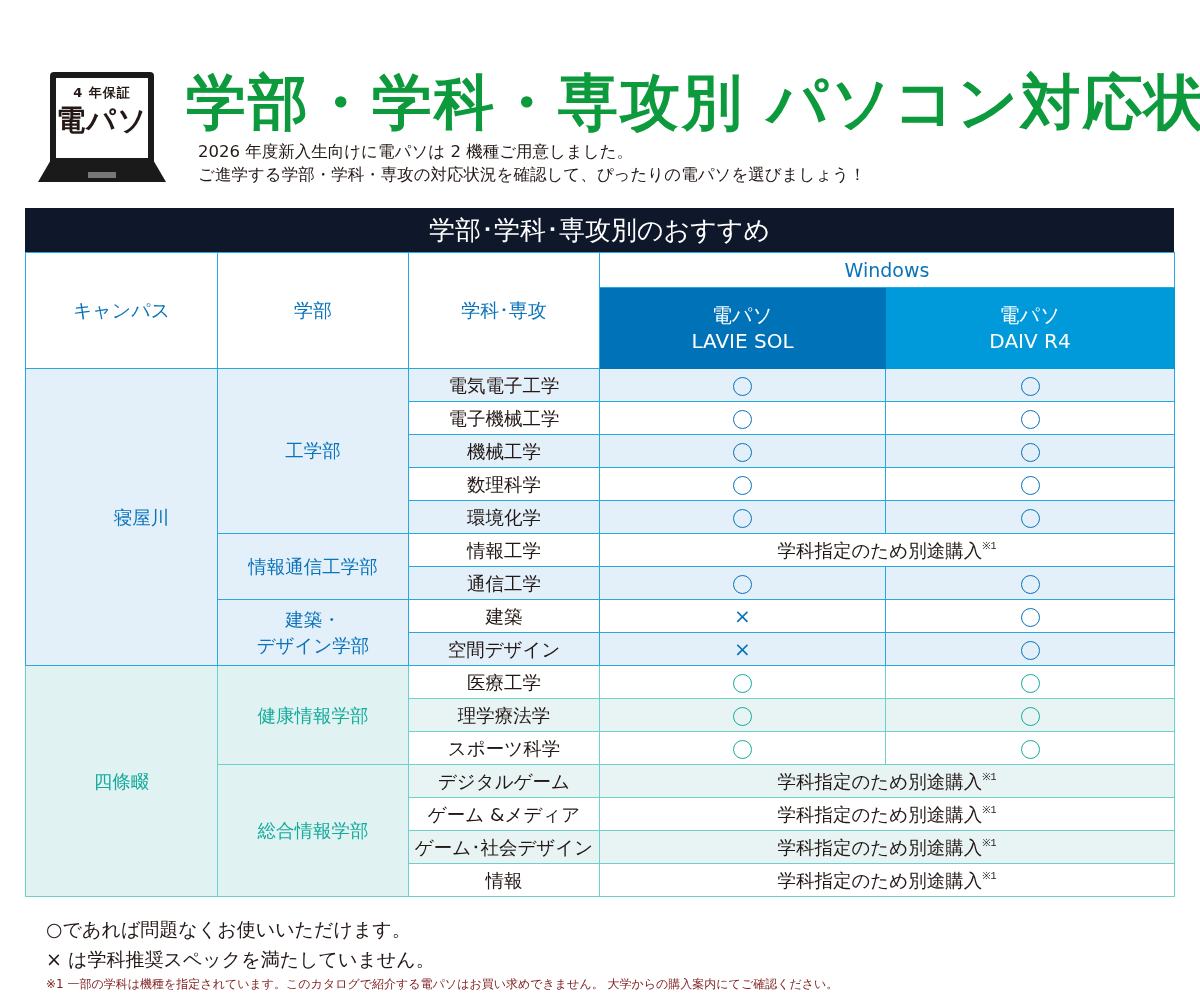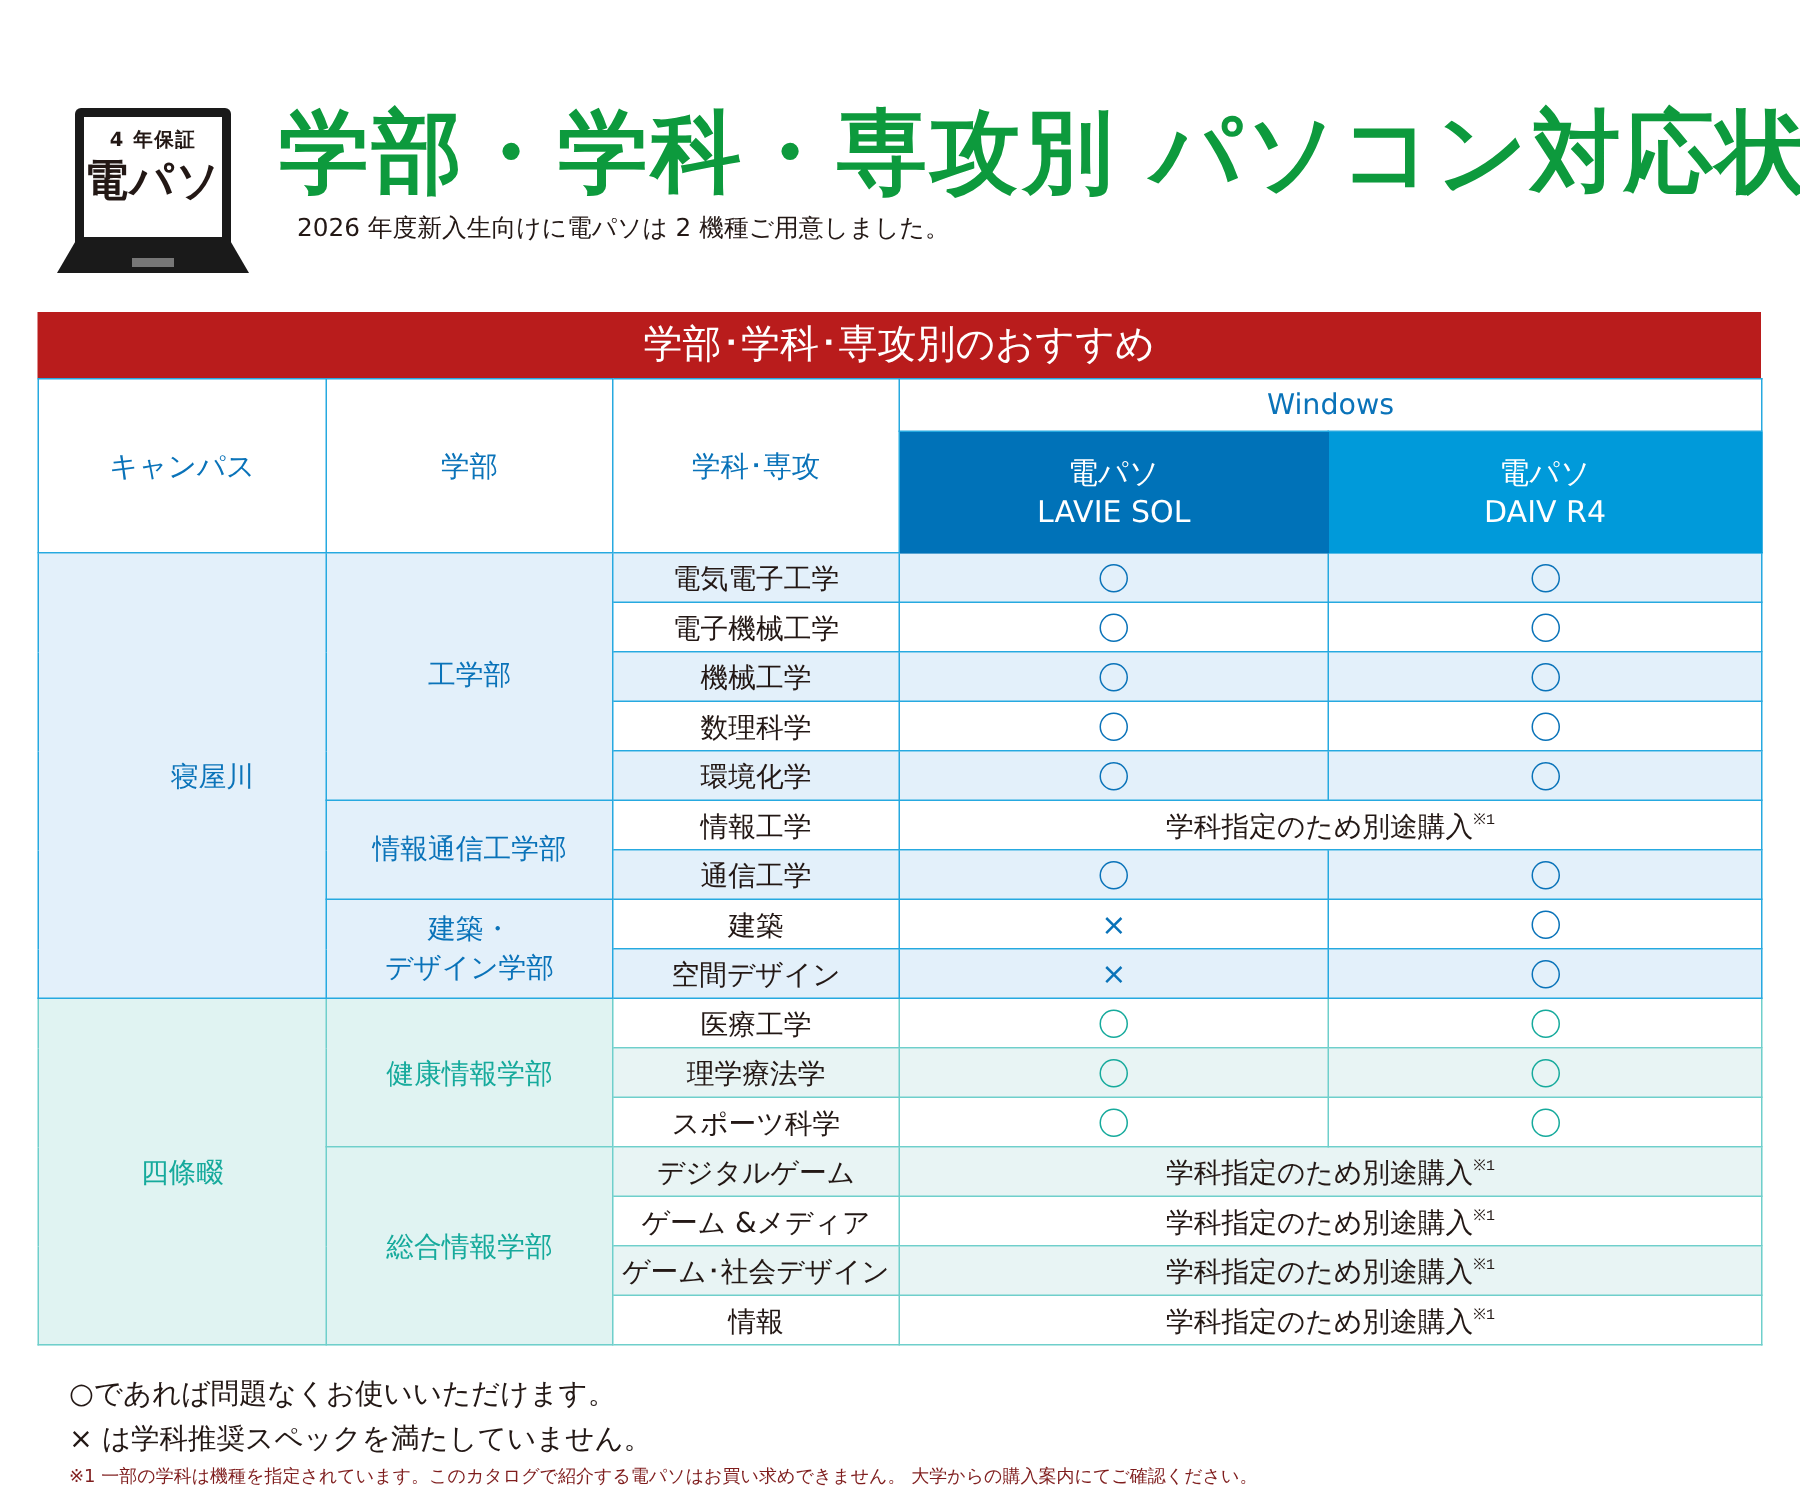--- a/index.html
+++ b/index.html
@@ -18,21 +18,21 @@
                 border-left: 14px solid transparent; border-right: 14px solid transparent;
                 border-bottom: 24px solid #1a1a1a; width: 100px; }
   .logo .touchpad { position: absolute; left: 50px; top: 100px; width: 28px; height: 6px; background: #777; }
 
   .title { position: absolute; left: 186px; top: 62px; font-size: 60px; font-weight: bold;
            color: #0d9a3d; letter-spacing: 2px; white-space: nowrap; line-height: 80px; }
   .subtitle { position: absolute; left: 198px; top: 140px; font-size: 16.5px; line-height: 23px; color: #231815; }
 
   
   .tbl-wrap { position: absolute; left: 25px; top: 208px; width: 1149px; }
-  .tbl-title { height: 44px; background: #b91c1c; color: #fff; text-align: center;
+  .tbl-title { height: 44px; background: #0f172a; color: #fff; text-align: center;
                font-size: 26px; line-height: 44px; }
   table { border-collapse: collapse; width: 1149px; table-layout: fixed; }
   td, th { text-align: center; vertical-align: middle; padding: 0; font-weight: normal; }
   .h-cell { border: 1.5px solid #26a9e0; color: #0a73b9; font-size: 19px; background: #fff; height: 114px; }
   .h-win { border: 1.5px solid #26a9e0; color: #0a73b9; font-size: 19px; height: 34px; background:#fff; }
   .h-lavie { background: #0072b8; color: #fff; font-size: 20px; line-height: 26px; height: 80px; border: 1.5px solid #0072b8; }
   .h-daiv { background: #009ada; color: #fff; font-size: 20px; line-height: 26px; height: 80px; border: 1.5px solid #009ada; }
 
   td.b { border: 1.5px solid #26a9e0; }
   td.g { border: 1.5px solid #6fcfcb; }
@@ -67,20 +67,21 @@
       <div class="brand">電パソ</div>
     </div>
   </div>
   <div class="base"></div>
   <div class="touchpad"></div>
 </div>
 
 <div class="title">学部・学科・専攻別 パソコン対応状況</div>
 <div class="subtitle">
   <div>2026 年度新入生向けに電パソは 2 機種ご用意しました。</div>
+  <div>ご進学する学部・学科・専攻の対応状況を確認して、ぴったりの電パソを選びましょう！</div>
 </div>
 
 <div class="tbl-wrap">
   <div class="tbl-title">学部･学科･専攻別のおすすめ</div>
   <table>
     <colgroup>
       <col style="width:192px">
         <col style="width:191px">
         <col style="width:191px">
         <col style="width:286px">

